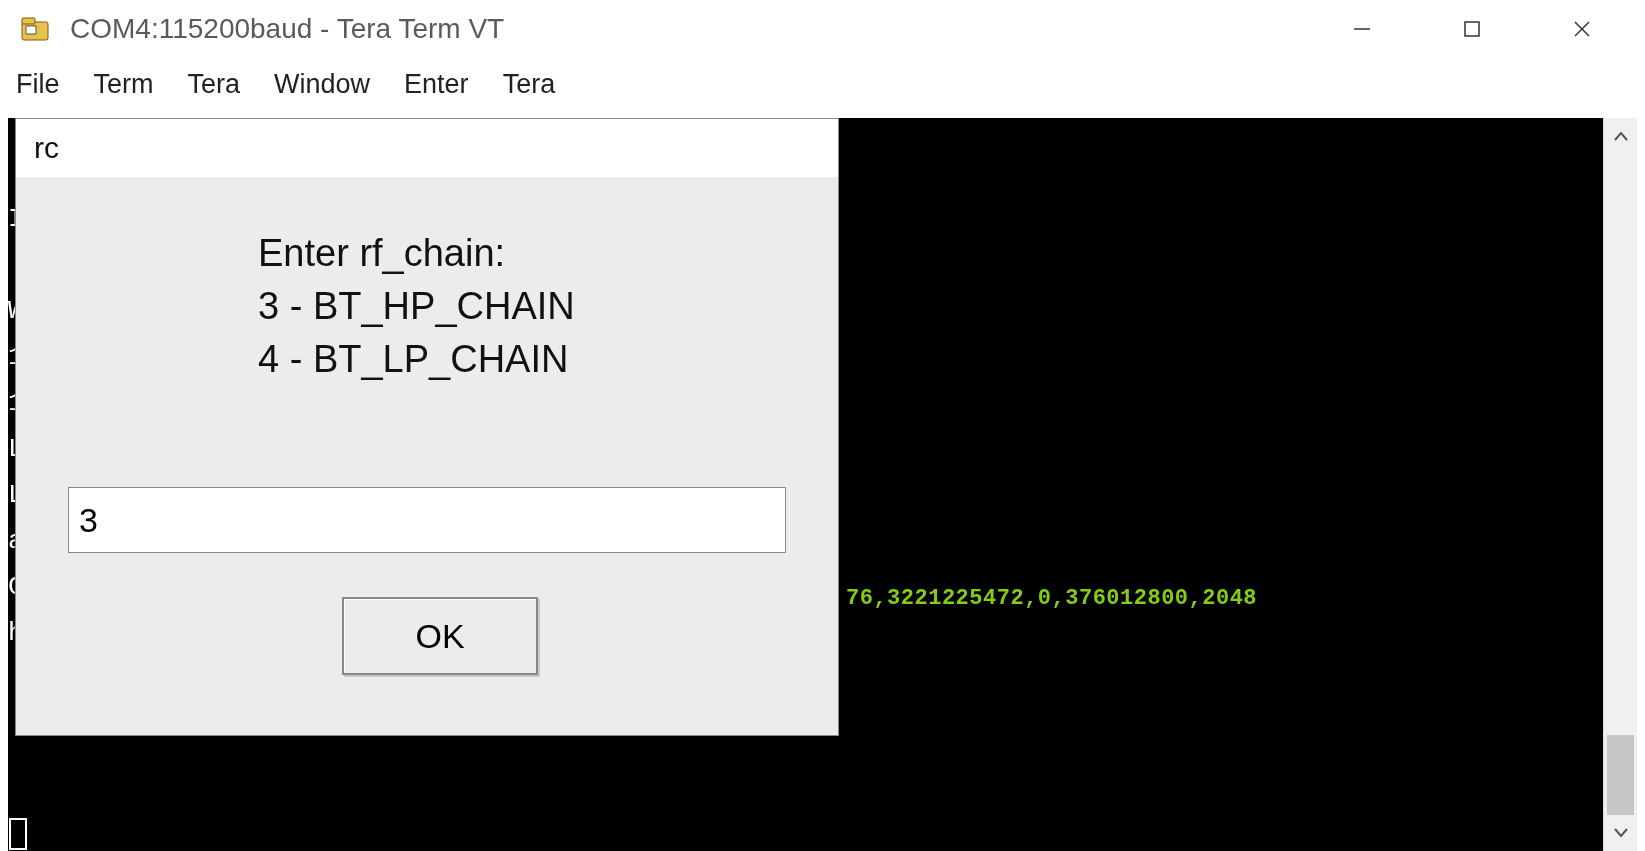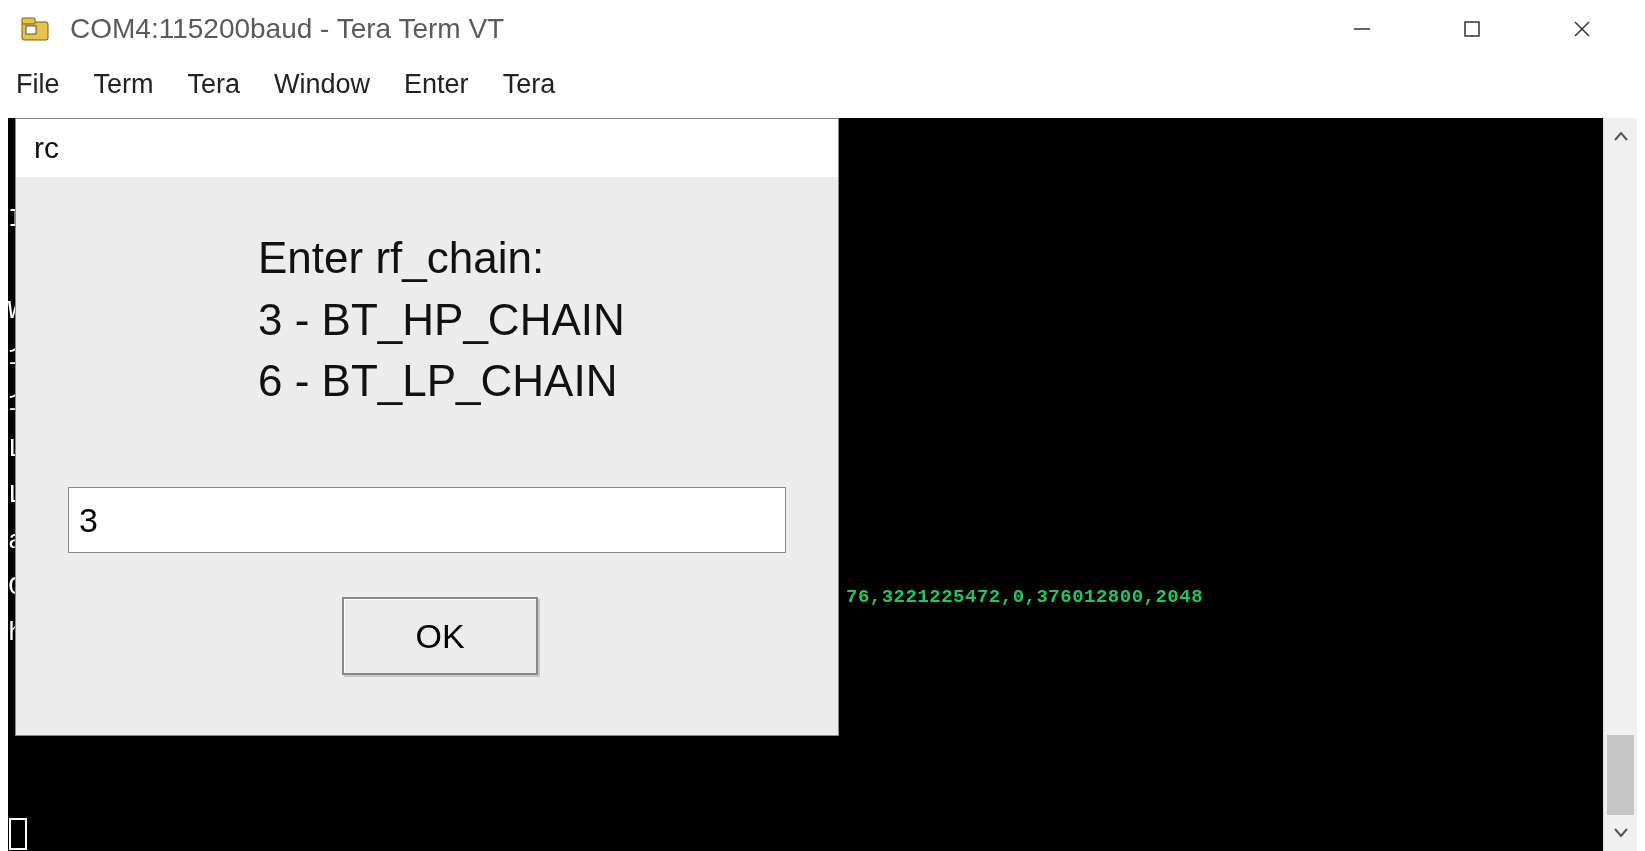--- a/index.html
+++ b/index.html
@@ -13,27 +13,27 @@
   .menubar { height: 52px; display: flex; align-items: center; gap: 34px; padding: 0 16px; font-size: 27px; color: #222; background: #fff; }
   .terminal-wrap { flex: 1; display: flex; background: #fff; padding: 8px 8px 0 8px; position: relative; }
   .terminal { flex: 1; background: #000; color: #fff; font-family: "Consolas","Courier New",monospace; font-size: 26px; position: relative; overflow: hidden; }
   .scrollbar { width: 34px; background: #f0f0f0; display: flex; flex-direction: column; justify-content: space-between; align-items: center; border-left: 1px solid #ddd; }
   .scrollbar .arrow { width: 100%; height: 36px; display: flex; align-items: center; justify-content: center; color: #666; font-size: 18px; }
   .scrollbar .track { flex: 1; width: 100%; position: relative; }
   .scrollbar .thumb { position: absolute; left: 3px; right: 3px; bottom: 0; height: 80px; background: #c6c6c6; }
   .dialog { position: absolute; top: 0; left: 7px; width: 824px; height: 618px; background: #ececec; border: 1px solid #888; box-shadow: 2px 2px 4px rgba(0,0,0,.15); display: flex; flex-direction: column; font-family: "Segoe UI", Tahoma, sans-serif; color: #111; }
   .dialog .dlg-title { background: #fff; padding: 12px 18px; font-size: 30px; }
   .dialog .dlg-body { flex: 1; padding: 50px 52px 0 52px; position: relative; }
-  .dialog .prompt { font-size: 44px; line-height: 1.4; margin-left: 190px; }
+  .dialog .prompt { font-size: 38px; line-height: 1.4; margin-left: 190px; }
   .dialog .inputrow { position: absolute; left: 52px; right: 52px; top: 310px; }
   .dialog input[type=text] { width: 100%; height: 66px; border: 1px solid #888; background: #fff; font-size: 34px; padding: 0 10px; outline: none; font-family: inherit; }
   .dialog .btnrow { position: absolute; left: 0; right: 0; top: 420px; text-align: center; margin-left: 26px; }
   .dialog .okbtn { width: 196px; height: 78px; font-size: 34px; background: #ececec; border: 2px solid #888; box-shadow: inset 1px 1px 0 #fff, 2px 2px 0 rgba(0,0,0,.15); }
   .term-left { position: absolute; left: 0; top: 78px; color: #fff; font-family: "Consolas","Courier New",monospace; font-size: 26px; line-height: 46px; white-space: pre; }
-  .term-right { position: absolute; top: 468px; left: 838px; color: #22c55e; font-family: "Consolas","Courier New",monospace; font-size: 19px; font-weight: bold; letter-spacing: 0.5px; white-space: pre; }
+  .term-right { position: absolute; top: 468px; left: 838px; color: #84cc16; font-family: "Consolas","Courier New",monospace; font-size: 22px; font-weight: bold; letter-spacing: 0.5px; white-space: pre; }
   .cursor-box { position: absolute; left: 1px; bottom: 1px; width: 18px; height: 32px; border: 2px solid #fff; }
   
   .appicon svg { width: 32px; height: 26px; }
 </style>
 </head>
 <body>
 
 <div class="window">
 
   <div class="titlebar">
@@ -88,21 +88,21 @@
 h</div>
       <div class="term-right">76,3221225472,0,376012800,2048</div>
       <div class="cursor-box"></div>
 
       <div class="dialog">
         <div class="dlg-title">rc</div>
         <div class="dlg-body">
           <div class="prompt">
             <div>Enter rf_chain:</div>
             <div>3 - BT_HP_CHAIN</div>
-            <div>6 - BT_LP_CHAIN</div>
+            <div>4 - BT_LP_CHAIN</div>
           </div>
           <div class="inputrow">
             <input type="text" value="3" style="">
           </div>
           <div class="btnrow">
             <button class="okbtn">OK</button>
           </div>
         </div>
       </div>
     </div>

